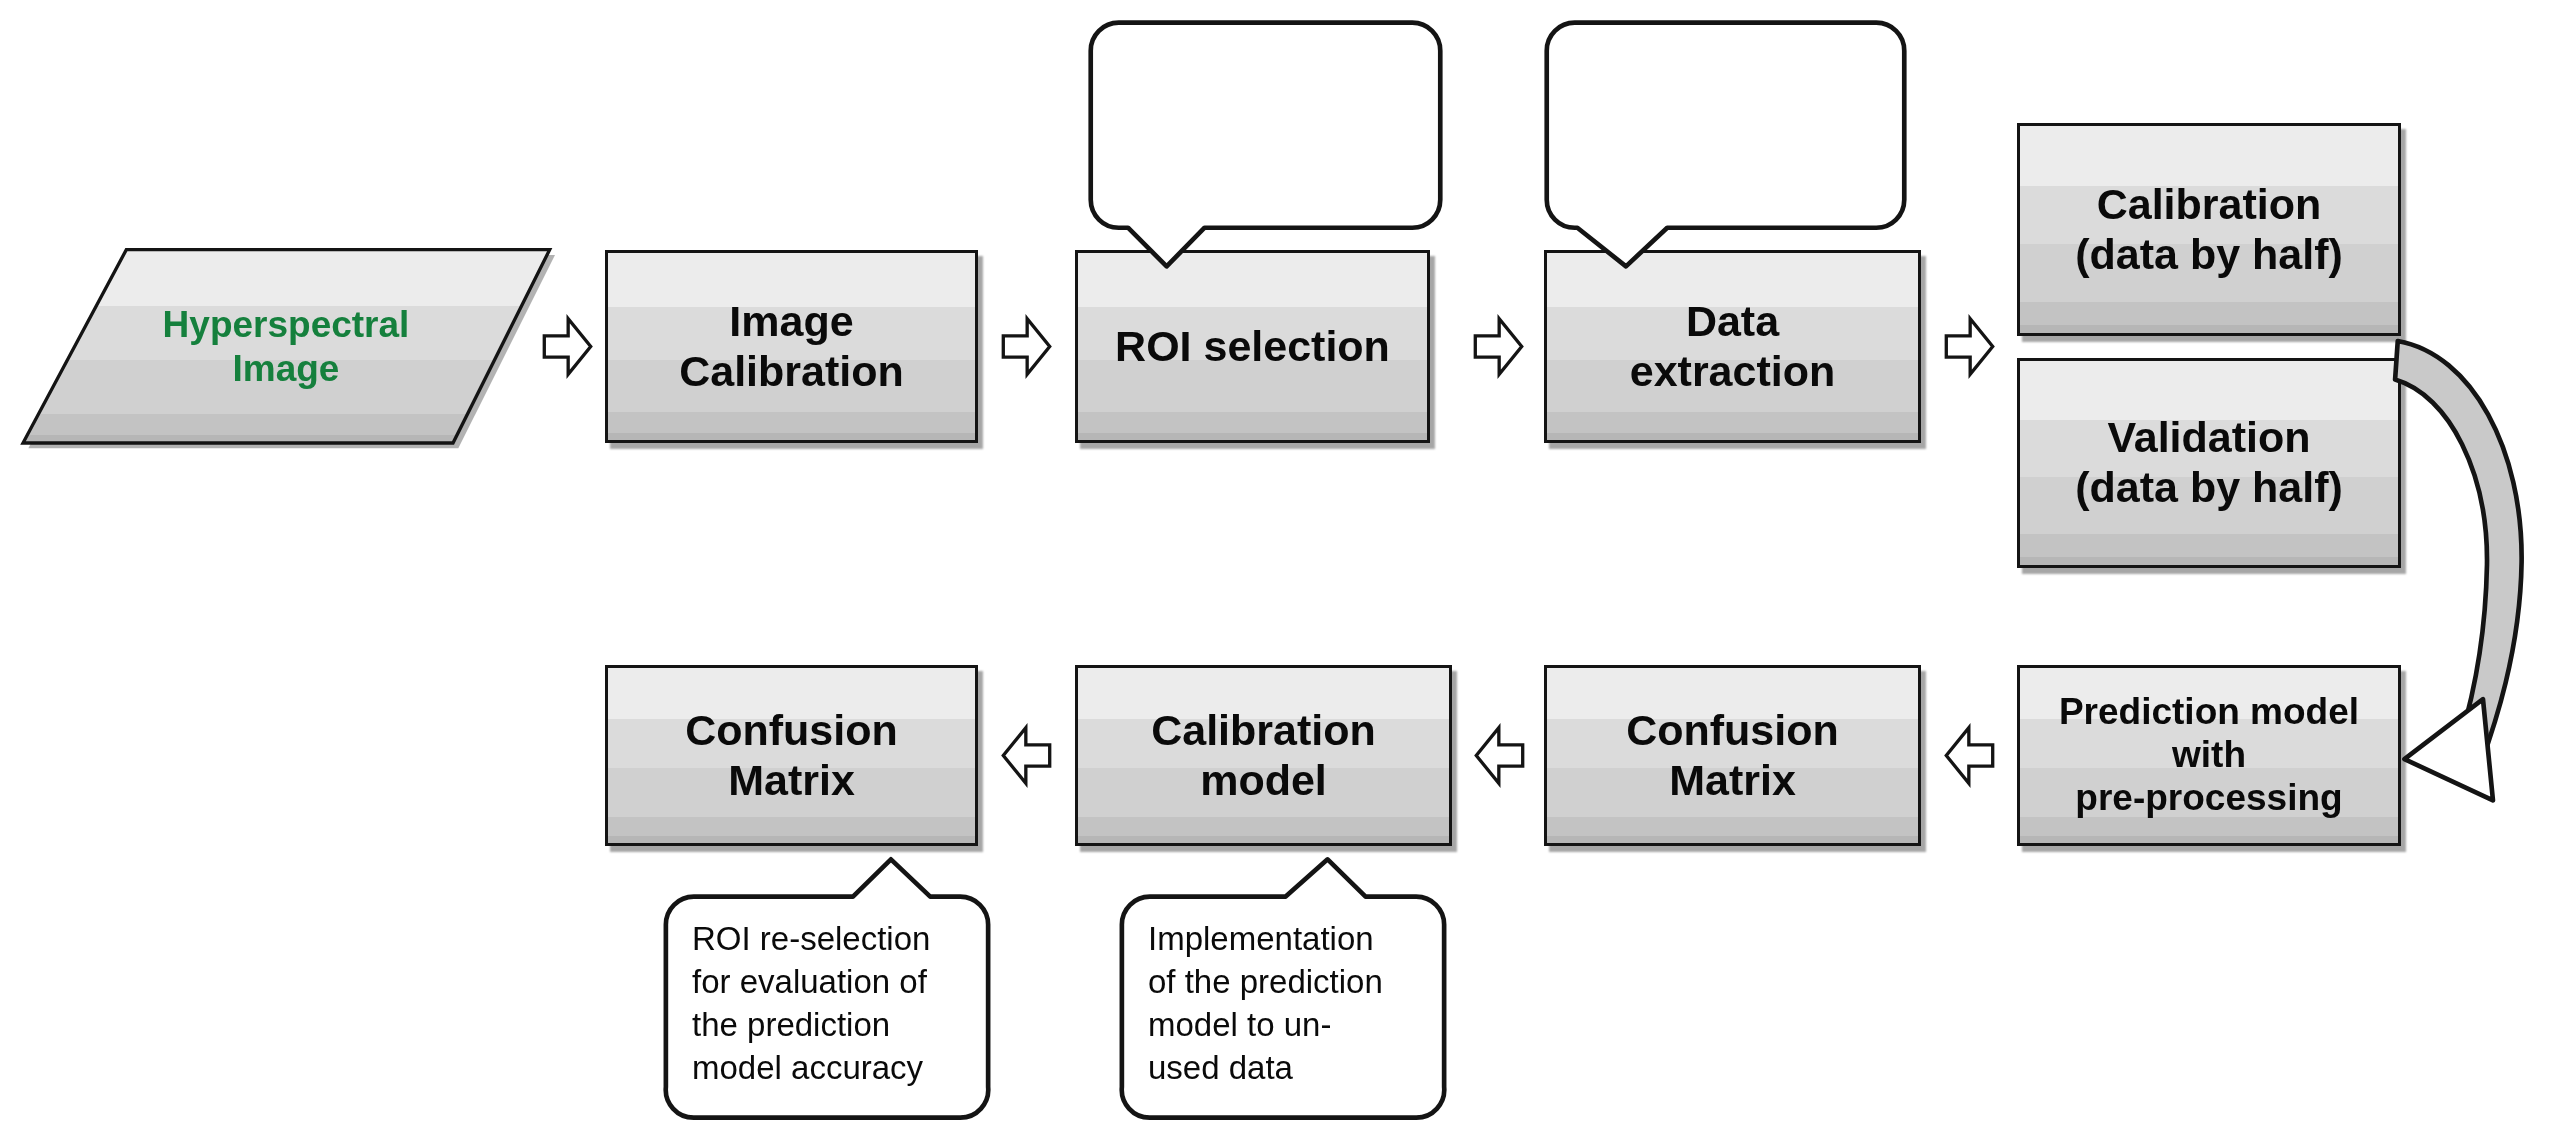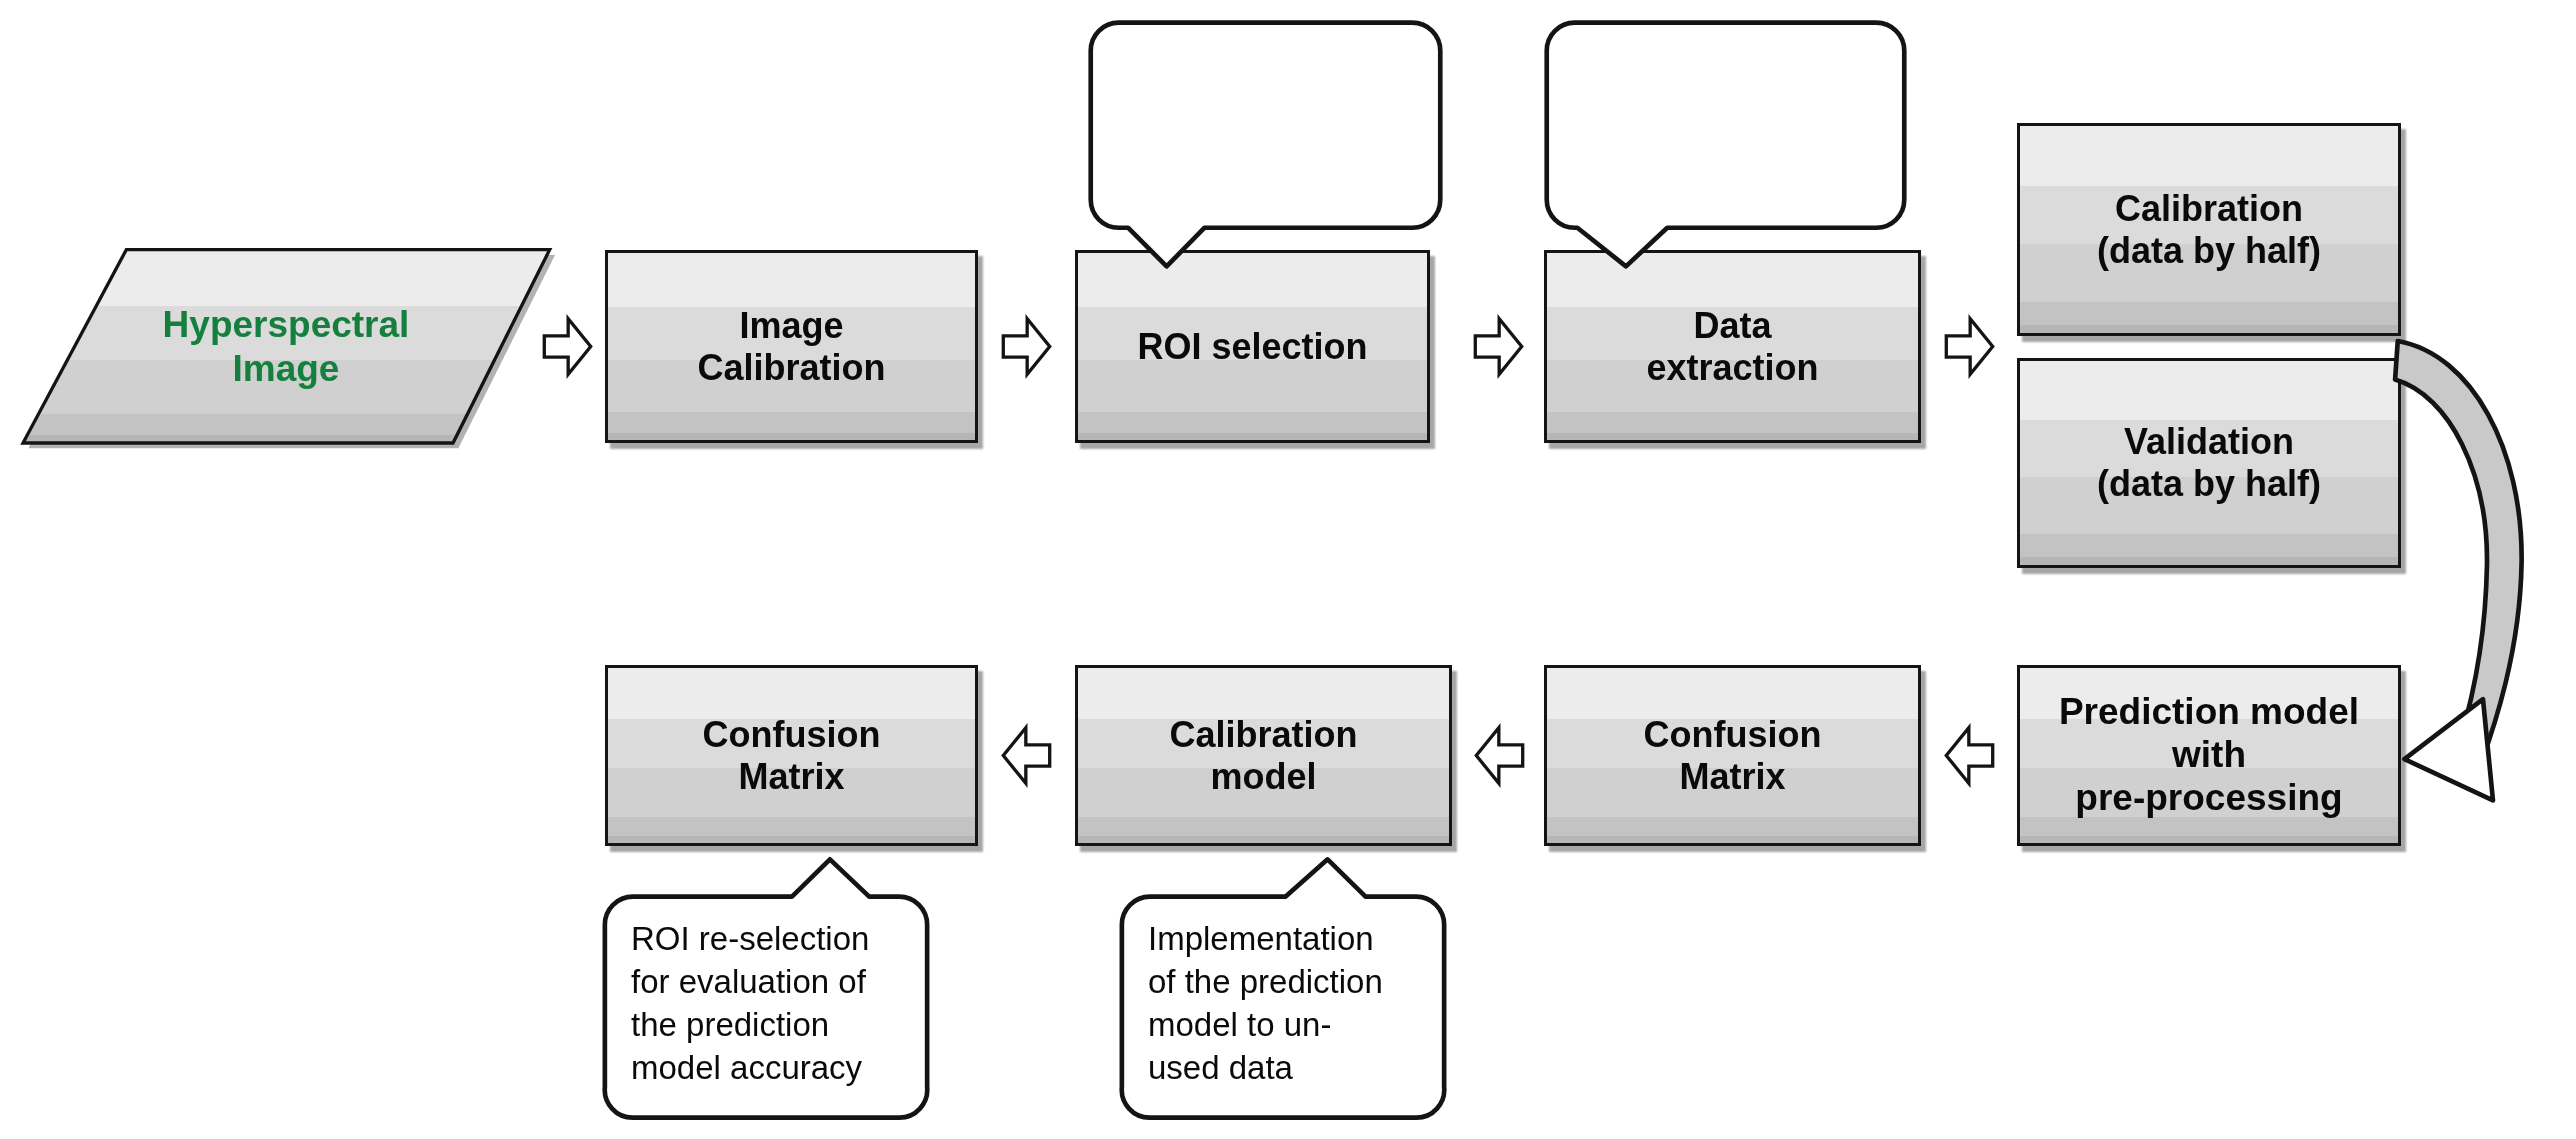--- a/index.html
+++ b/index.html
@@ -10,21 +10,21 @@
   .node{
     position:absolute;
     background:linear-gradient(to bottom,#ececec 0 29%,#dbdbdb 29% 57%,#d0d0d0 57% 85%,#c3c3c3 85% 96%,#b6b6b6 96% 100%);
     border:3.3px solid #141414;
     box-shadow:5.3px 6px 2px rgba(0,0,0,0.35);
     display:flex;align-items:center;justify-content:center;
     box-sizing:border-box;
   }
   .node-label{
     white-space:pre-line;text-align:center;
-    font-weight:bold;font-size:36px;line-height:1.16;color:#0a0a0a;
+    font-weight:bold;font-size:43px;line-height:1.16;color:#0a0a0a;
   }
   .node-label.small{font-size:37px;}
   .para-label{
     position:absolute;display:flex;align-items:center;justify-content:center;
     white-space:pre-line;text-align:center;font-weight:bold;font-size:37px;line-height:1.18;color:#15803d;
   }
   .arrow-svg{position:absolute;overflow:visible;}
   .callout{position:absolute;}
   .callout svg{position:absolute;left:0;overflow:visible;}
   .callout-text{
@@ -131,21 +131,21 @@
     <path d="M46 4 H487 A42 42 0 0 1 529 46 V270 A42 42 0 0 1 487 312 H175 L118 370 L60 312 H46 A42 42 0 0 1 4 270 V46 A42 42 0 0 1 46 4 Z" fill="#ffffff" stroke="#141414" stroke-width="7" stroke-linejoin="round"></path>
   </svg>
 </div>
 
 <div class="callout" style="left:1544px;top:20px;width:363px;height:208px">
   <svg style="top:0;width:363px;height:253px" viewBox="0 0 545 380">
     <path d="M46 4 H499 A42 42 0 0 1 541 46 V270 A42 42 0 0 1 499 312 H185 L123 370 L50 312 H46 A42 42 0 0 1 4 270 V46 A42 42 0 0 1 46 4 Z" fill="#ffffff" stroke="#141414" stroke-width="7" stroke-linejoin="round"></path>
   </svg>
 </div>
 
-<div class="callout" style="left:602px;top:894px;width:384px;height:224px">
+<div class="callout" style="left:663px;top:894px;width:384px;height:224px">
   <svg style="top:-40px;width:328px;height:269px" viewBox="0 -60 492 404">
     <path d="M46 4 H285 L342 -52 L401 4 H446 A42 42 0 0 1 488 46 V290 A42 42 0 0 1 446 336 H46 A42 42 0 0 1 4 290 V46 A42 42 0 0 1 46 4 Z" fill="#ffffff" stroke="#141414" stroke-width="7" stroke-linejoin="round"></path>
   </svg>
   <div class="callout-text bottom">ROI re-selection
 for evaluation of
 the prediction
 model accuracy</div>
 </div>
 
 <div class="callout" style="left:1119px;top:894px;width:328px;height:224px">

